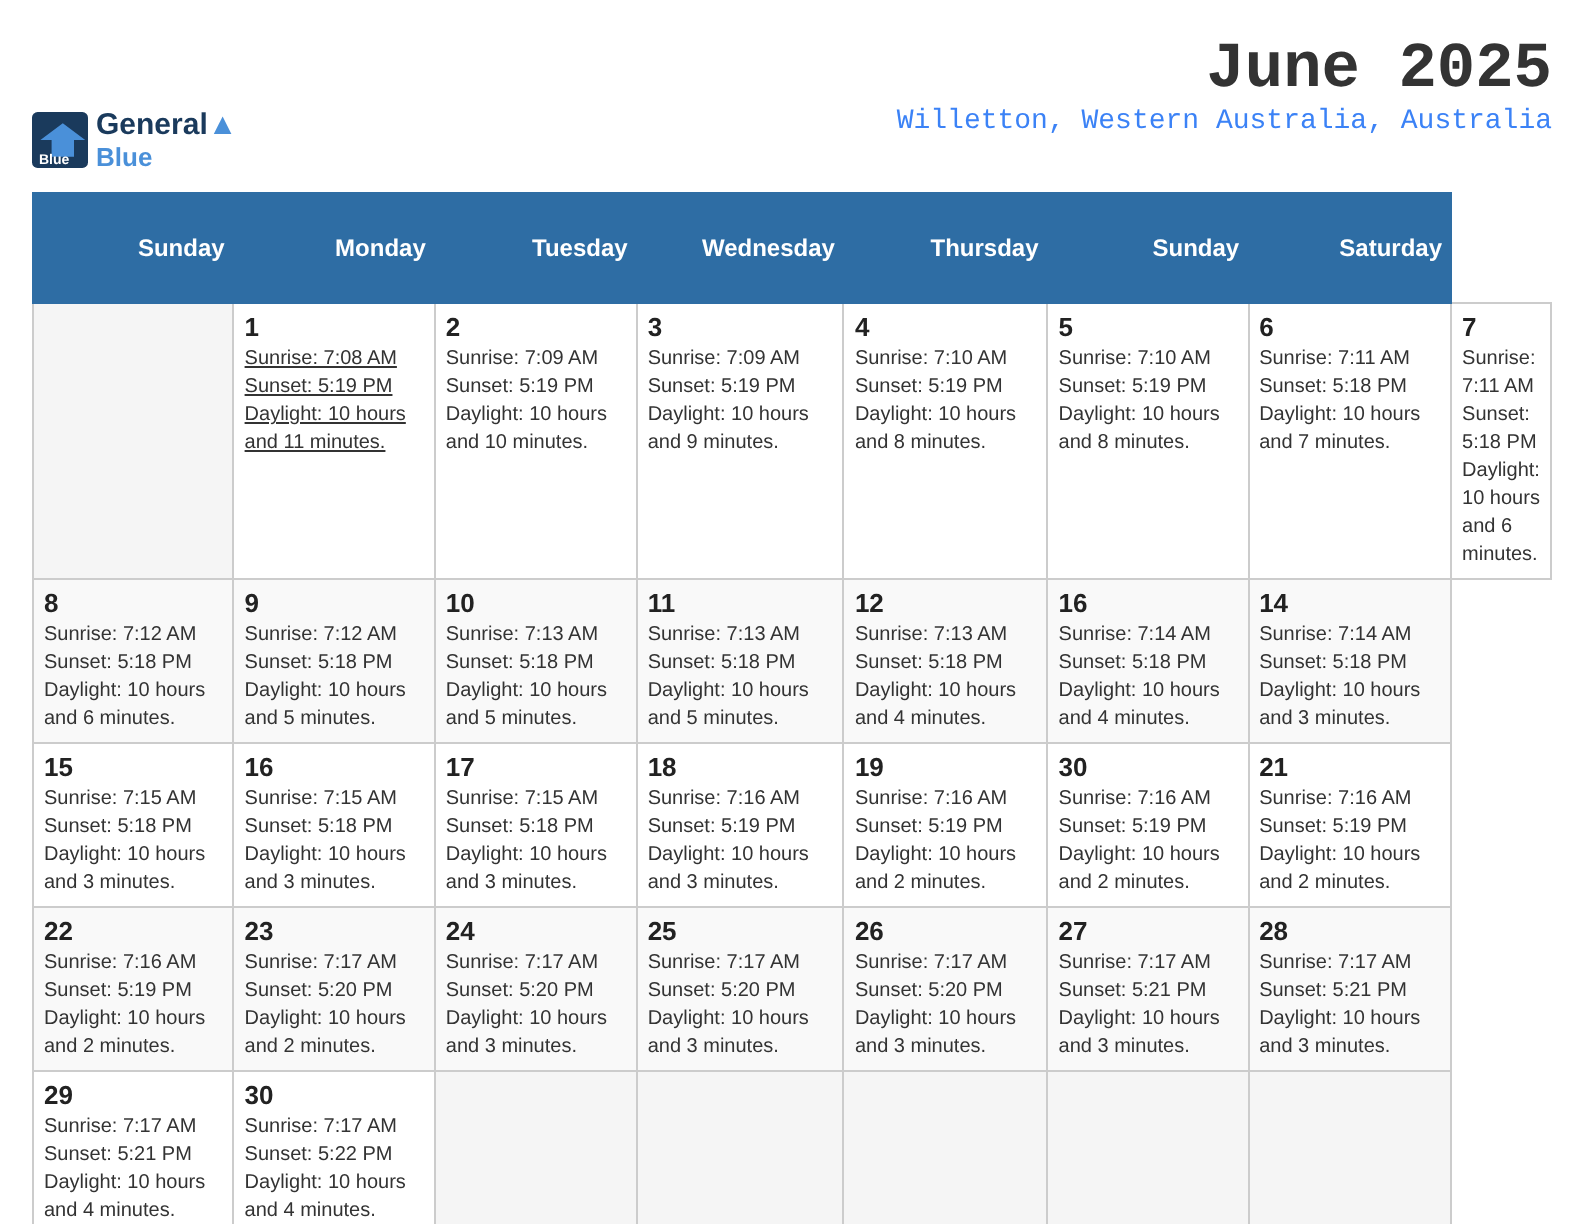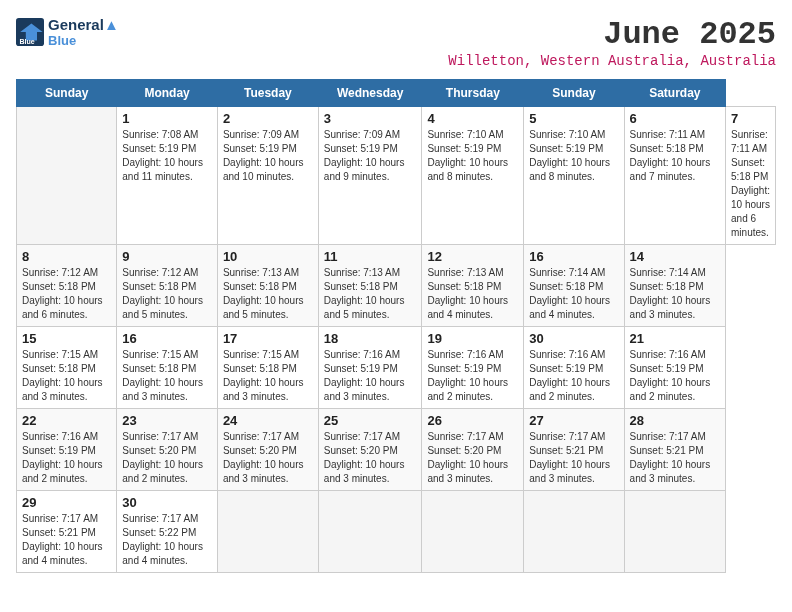--- a/index.html
+++ b/index.html
@@ -12,49 +12,50 @@
     }
     .header-area {
       display: flex;
       justify-content: space-between;
       align-items: flex-start;
       margin-bottom: 10px;
     }
     .logo {
       display: flex;
       align-items: center;
+      margin-top: 38px;
     }
     .logo-icon {
       width: 28px;
       height: 28px;
       margin-right: 4px;
     }
     .title-area {
       text-align: right;
       font-family: Liberation Mono, monospace;
     }
     .month-title {
       font-size: 32px;
       font-weight: bold;
       color: #333;
     }
     .subtitle {
       font-size: 14px;
-      color: #be185d;
+      color: #3b82f6;
     }
     table {
       width: 100%;
       border-collapse: collapse;
       font-size: 10.5px;
     }
     thead tr th {
       background-color: #2e6da4;
       color: #fff;
-      padding: 6px 4px;
-      text-align: center;
+      padding: 20px 4px;
+      text-align: right;
       font-size: 12px;
       font-weight: bold;
       border: 1px solid #2e6da4;
     }
     tbody tr td {
       border: 1px solid #ccc;
       vertical-align: top;
       padding: 4px 5px;
       height: 80px;
       width: 14.28%;
@@ -113,21 +114,21 @@
         <th>Thursday</th>
         <th>Sunday</th>
         <th>Saturday</th>
       </tr>
   </thead>
   <tbody id="calendar-body">
       <tr>
         <td class="empty"></td>
         <td>
           <span class="day-num">1</span>
-          <div class="day-info" style="white-space: pre-line;">Sunrise: 7:08 AM
+          <div class="day-info" style="white-space: pre-line; text-decoration: underline;">Sunrise: 7:08 AM
 Sunset: 5:19 PM
 Daylight: 10 hours and 11 minutes.</div>
         </td>
         <td>
           <span class="day-num">2</span>
           <div class="day-info" style="white-space: pre-line;">Sunrise: 7:09 AM
 Sunset: 5:19 PM
 Daylight: 10 hours and 10 minutes.</div>
         </td>
         <td>

